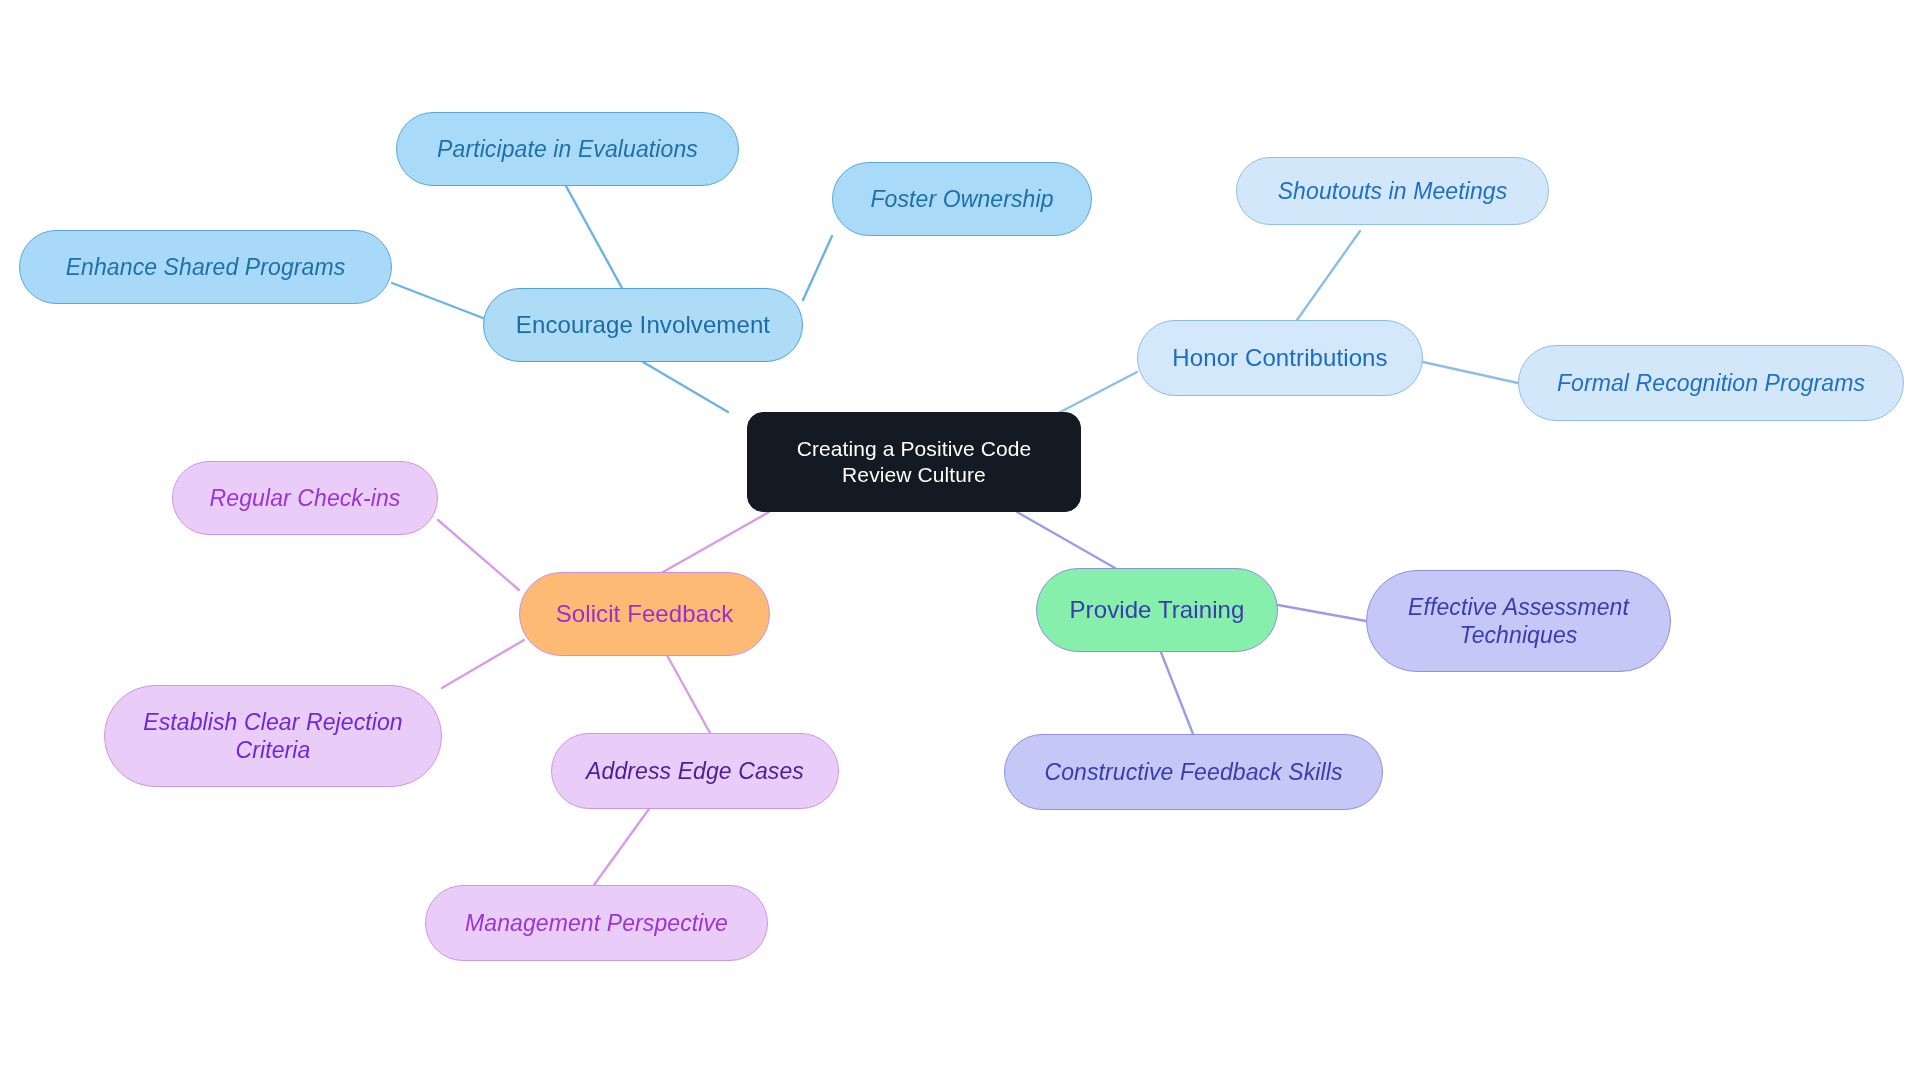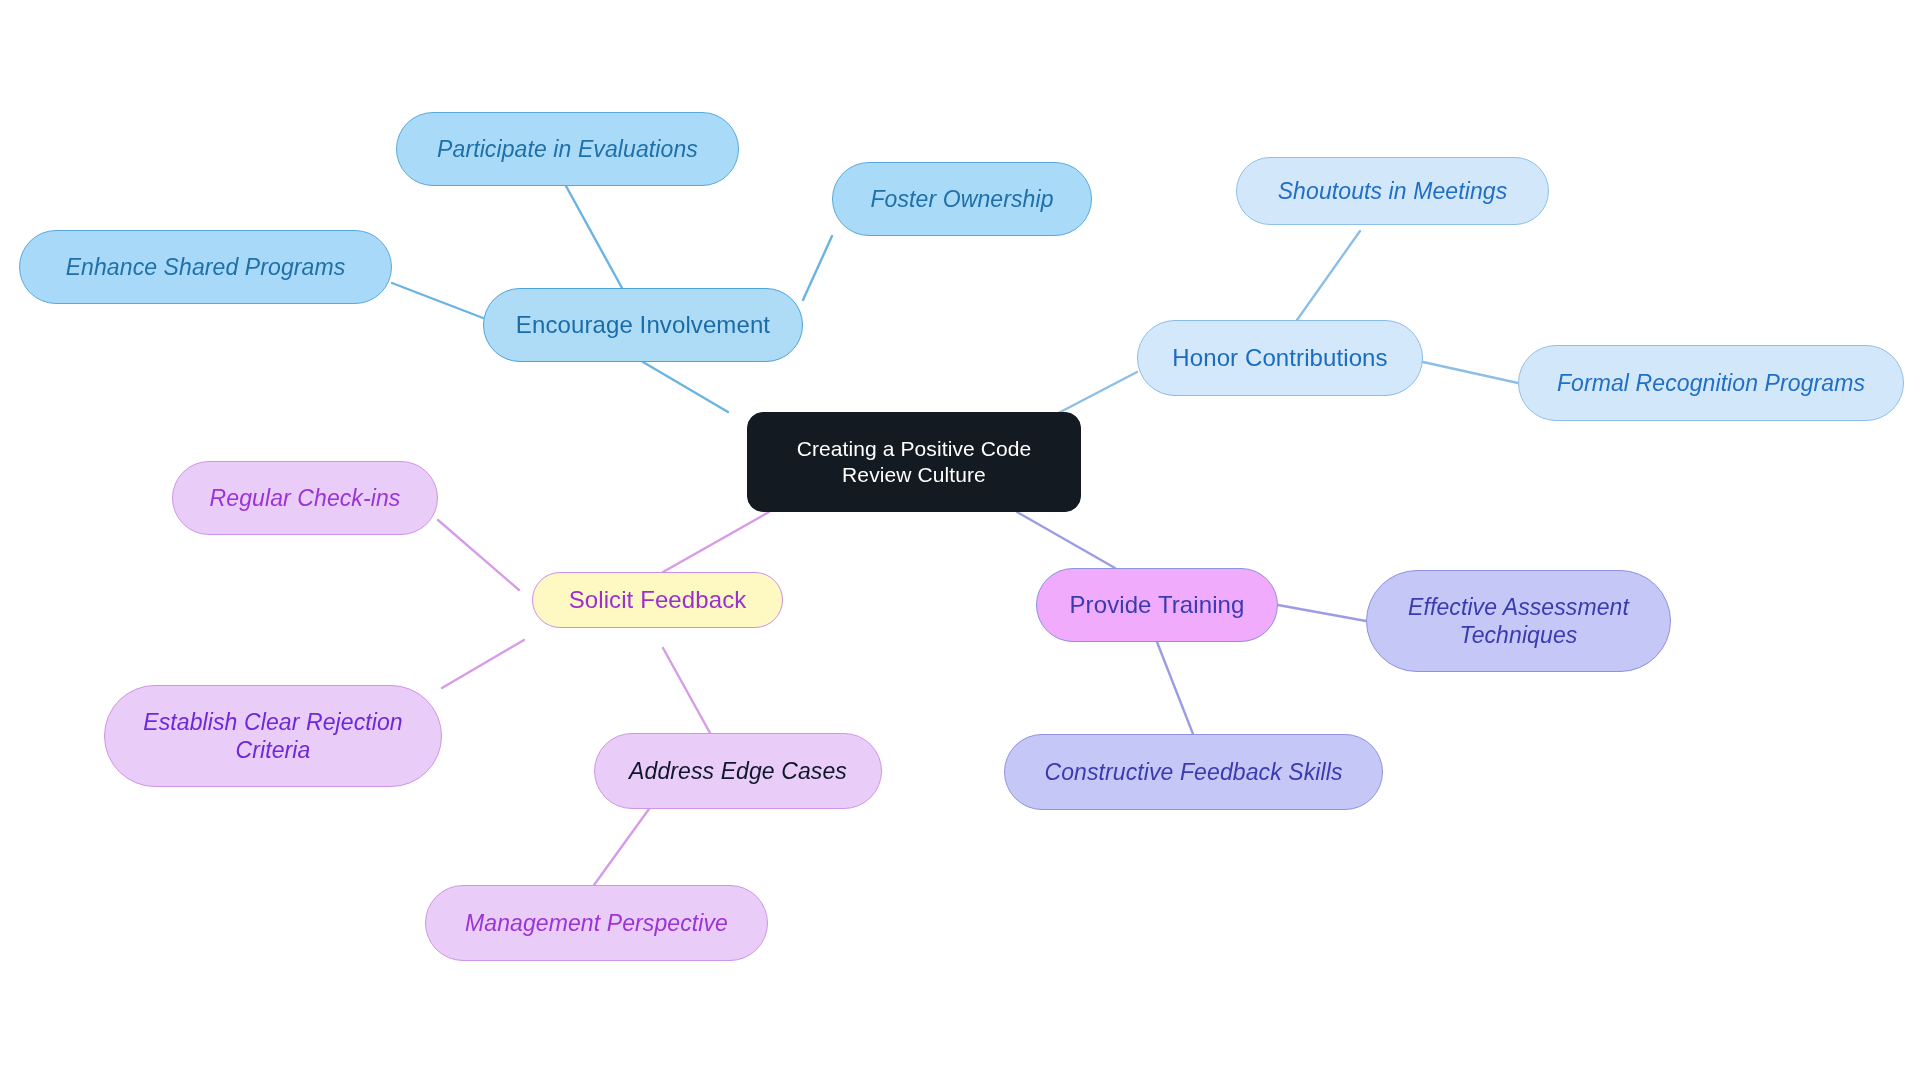--- a/index.html
+++ b/index.html
@@ -83,25 +83,25 @@
   <div id="nodes-layer">
       <div class="node node-root" style="left: 711px; top: 412px; width: 334px; height: 100px; background: rgb(20, 26, 33); border-color: rgb(20, 26, 33); color: rgb(255, 255, 255);">Creating a Positive Code
 Review Culture</div>
       <div class="node node-branch" style="left: 483px; top: 288px; width: 320px; height: 74px; background: rgb(174, 220, 247); border-color: rgb(76, 163, 221); color: rgb(26, 108, 168);">Encourage Involvement</div>
       <div class="node node-leaf" style="left: 396px; top: 112px; width: 343px; height: 74px; background: rgb(169, 218, 248); border-color: rgb(90, 169, 222); color: rgb(31, 111, 168);">Participate in Evaluations</div>
       <div class="node node-leaf" style="left: 19px; top: 230px; width: 373px; height: 74px; background: rgb(169, 217, 248); border-color: rgb(90, 169, 222); color: rgb(31, 111, 168);">Enhance Shared Programs</div>
       <div class="node node-leaf" style="left: 832px; top: 162px; width: 260px; height: 74px; background: rgb(169, 218, 248); border-color: rgb(90, 169, 222); color: rgb(31, 111, 168);">Foster Ownership</div>
       <div class="node node-branch" style="left: 1137px; top: 320px; width: 286px; height: 76px; background: rgb(212, 232, 251); border-color: rgb(139, 188, 230); color: rgb(26, 108, 192);">Honor Contributions</div>
       <div class="node node-leaf" style="left: 1236px; top: 157px; width: 313px; height: 68px; background: rgb(211, 231, 251); border-color: rgb(143, 192, 232); color: rgb(31, 111, 196);">Shoutouts in Meetings</div>
       <div class="node node-leaf" style="left: 1518px; top: 345px; width: 386px; height: 76px; background: rgb(211, 231, 251); border-color: rgb(143, 192, 232); color: rgb(31, 111, 196);">Formal Recognition Programs</div>
-      <div class="node node-branch" style="left: 1036px; top: 568px; width: 242px; height: 74px; background: #f0abfc; border-color: rgb(142, 144, 224); color: rgb(59, 59, 176);">Provide Training</div>
+      <div class="node node-branch" style="left: 1036px; top: 568px; width: 242px; height: 84px; background: #86efac; border-color: rgb(142, 144, 224); color: rgb(59, 59, 176);">Provide Training</div>
       <div class="node node-leaf" style="left: 1366px; top: 570px; width: 305px; height: 102px; background: rgb(197, 199, 246); border-color: rgb(144, 146, 226); color: rgb(59, 59, 176);">Effective Assessment
 Techniques</div>
       <div class="node node-leaf" style="left: 1004px; top: 734px; width: 379px; height: 76px; background: rgb(197, 199, 246); border-color: rgb(144, 146, 226); color: rgb(59, 59, 176);">Constructive Feedback Skills</div>
-      <div class="node node-branch" style="left: 532px; top: 572px; width: 251px; height: 56px; background: #fef9c3; border-color: rgb(204, 143, 228); color: rgb(155, 47, 208);">Solicit Feedback</div>
+      <div class="node node-branch" style="left: 519px; top: 572px; width: 251px; height: 84px; background: #fdba74; border-color: rgb(204, 143, 228); color: rgb(155, 47, 208);">Solicit Feedback</div>
       <div class="node node-leaf" style="left: 172px; top: 461px; width: 266px; height: 74px; background: rgb(234, 204, 248); border-color: rgb(207, 149, 230); color: rgb(155, 52, 212);">Regular Check-ins</div>
       <div class="node node-leaf" style="left: 104px; top: 685px; width: 338px; height: 102px; background: rgb(234, 204, 248); border-color: rgb(207, 149, 230); color: #6d28d9;">Establish Clear Rejection
 Criteria</div>
-      <div class="node node-leaf" style="left: 594px; top: 733px; width: 288px; height: 76px; background: rgb(234, 204, 248); border-color: rgb(207, 149, 230); color: #0f172a;">Address Edge Cases</div>
+      <div class="node node-leaf" style="left: 551px; top: 733px; width: 288px; height: 76px; background: rgb(234, 204, 248); border-color: rgb(207, 149, 230); color: #4c1d95;">Address Edge Cases</div>
       <div class="node node-leaf" style="left: 425px; top: 885px; width: 343px; height: 76px; background: rgb(234, 204, 248); border-color: rgb(207, 149, 230); color: rgb(155, 52, 212);">Management Perspective</div>
     </div>
 
 </div>
 
 </body></html>

